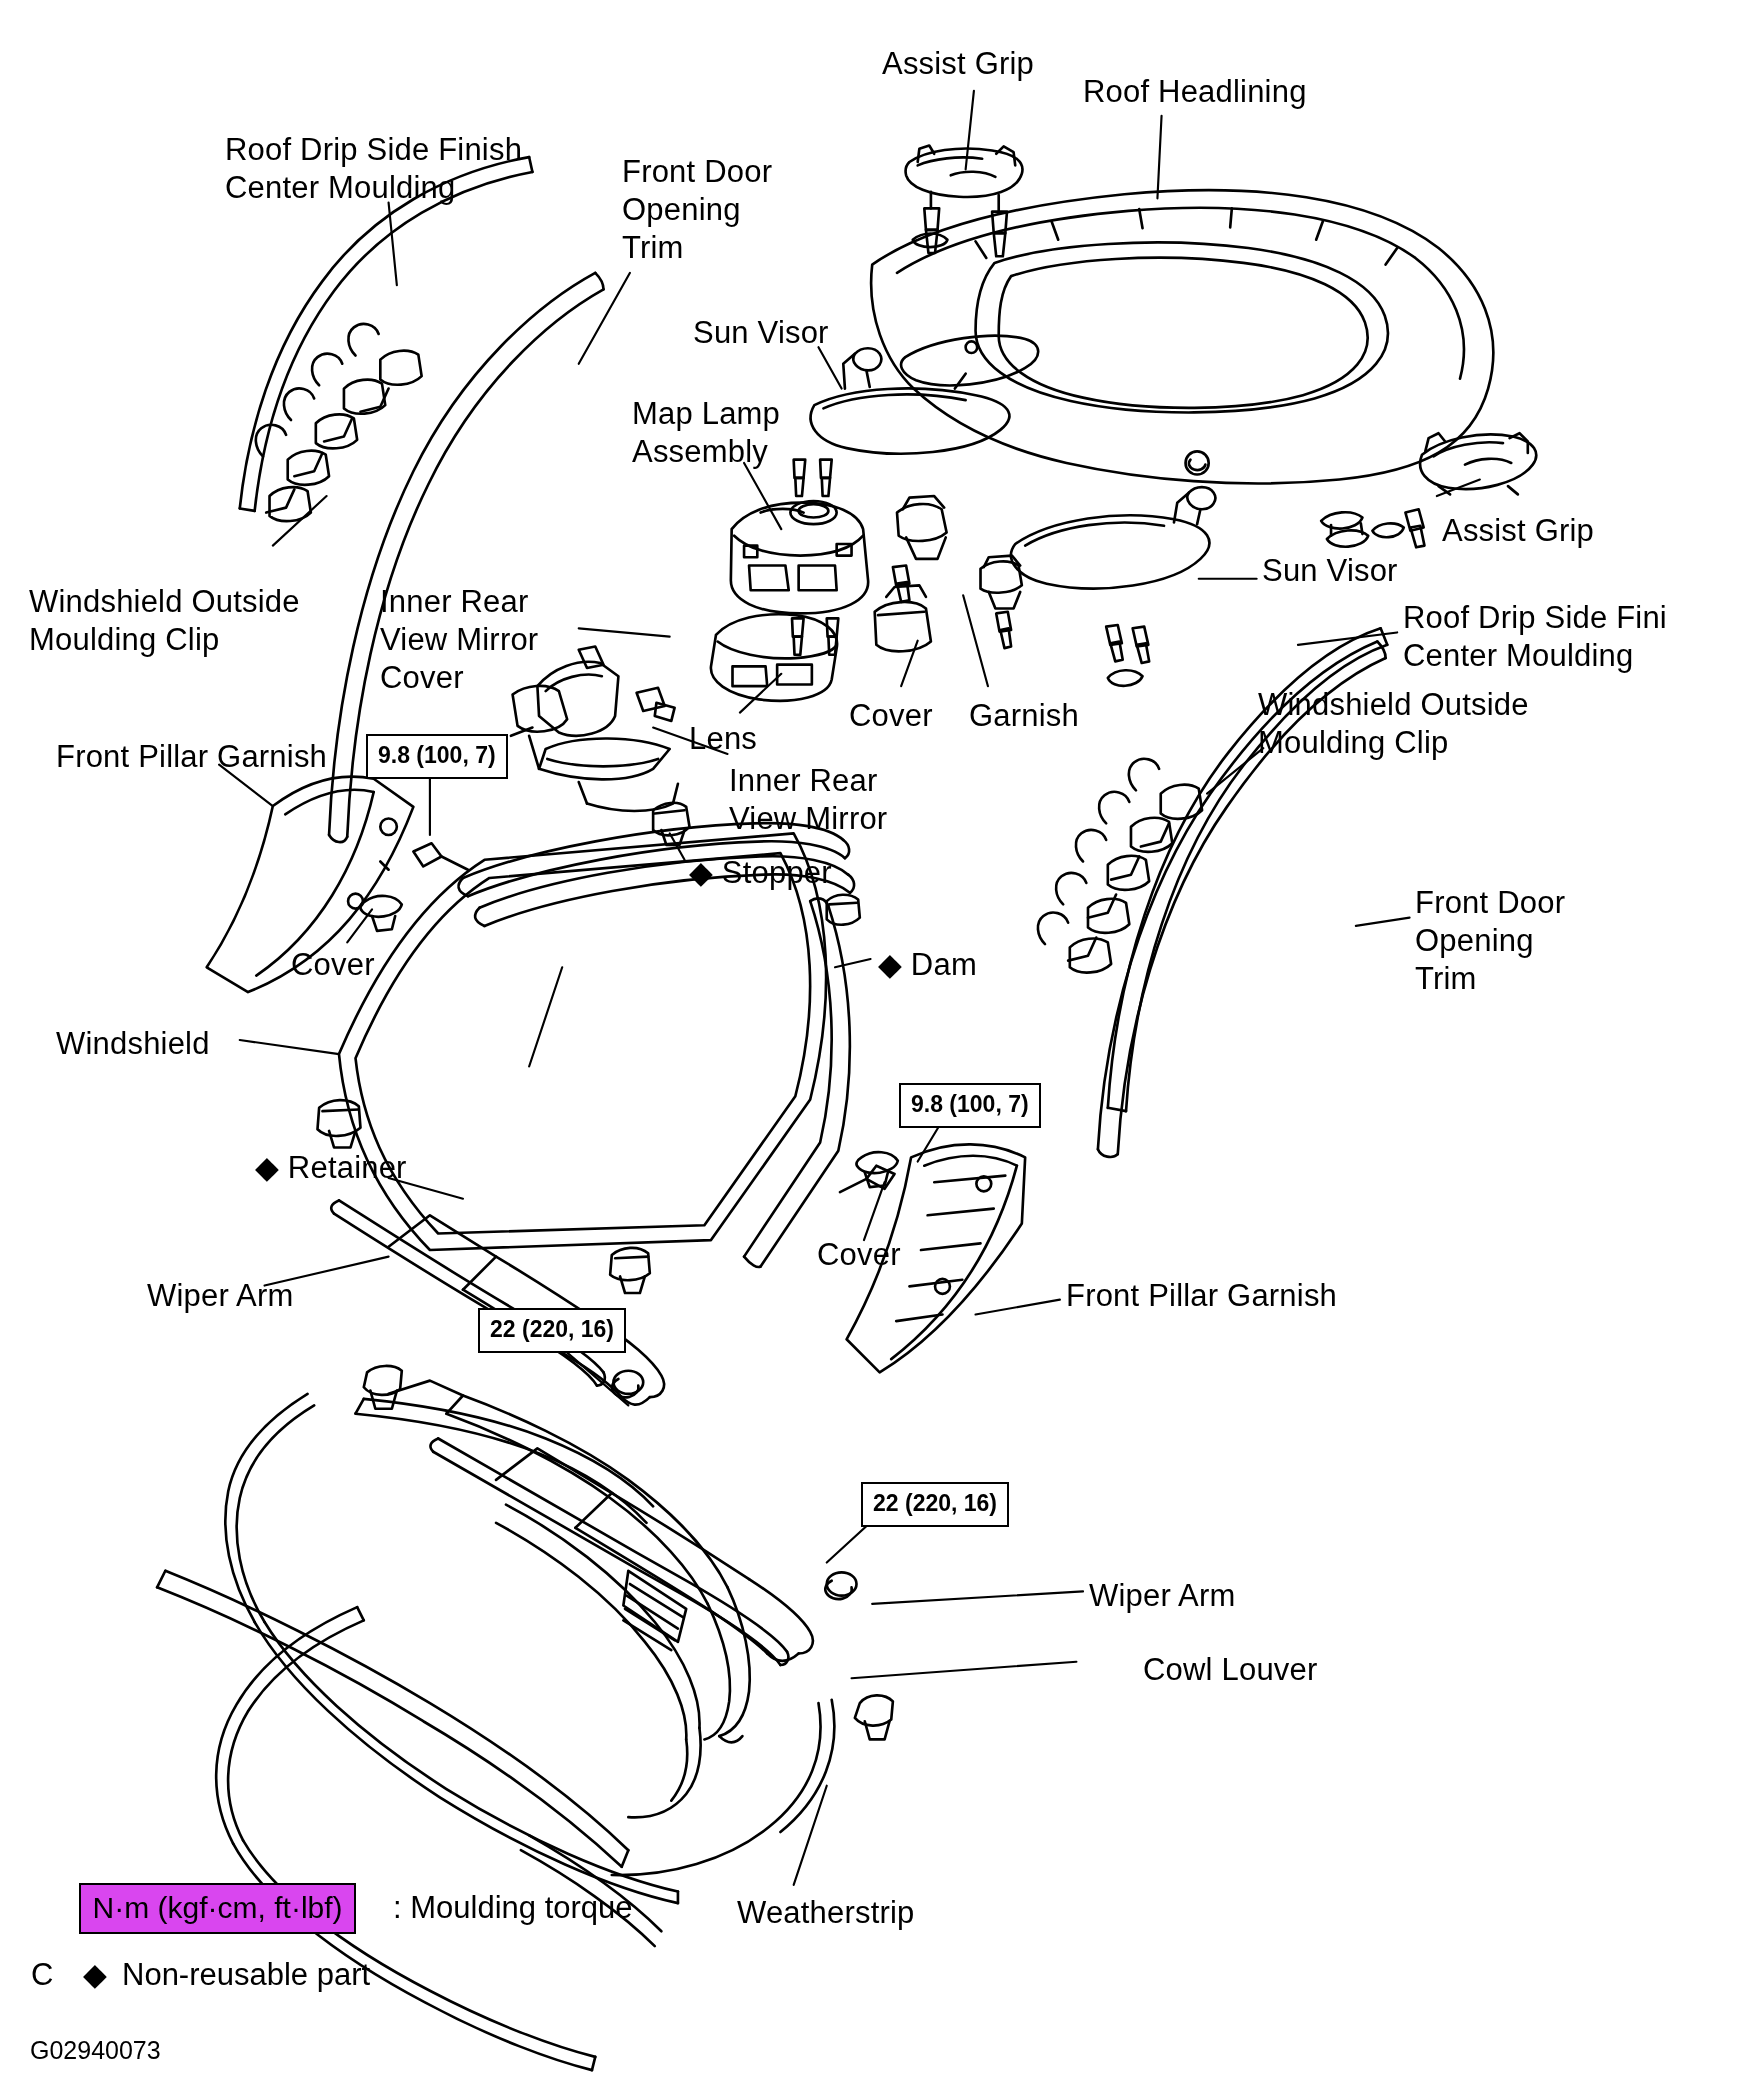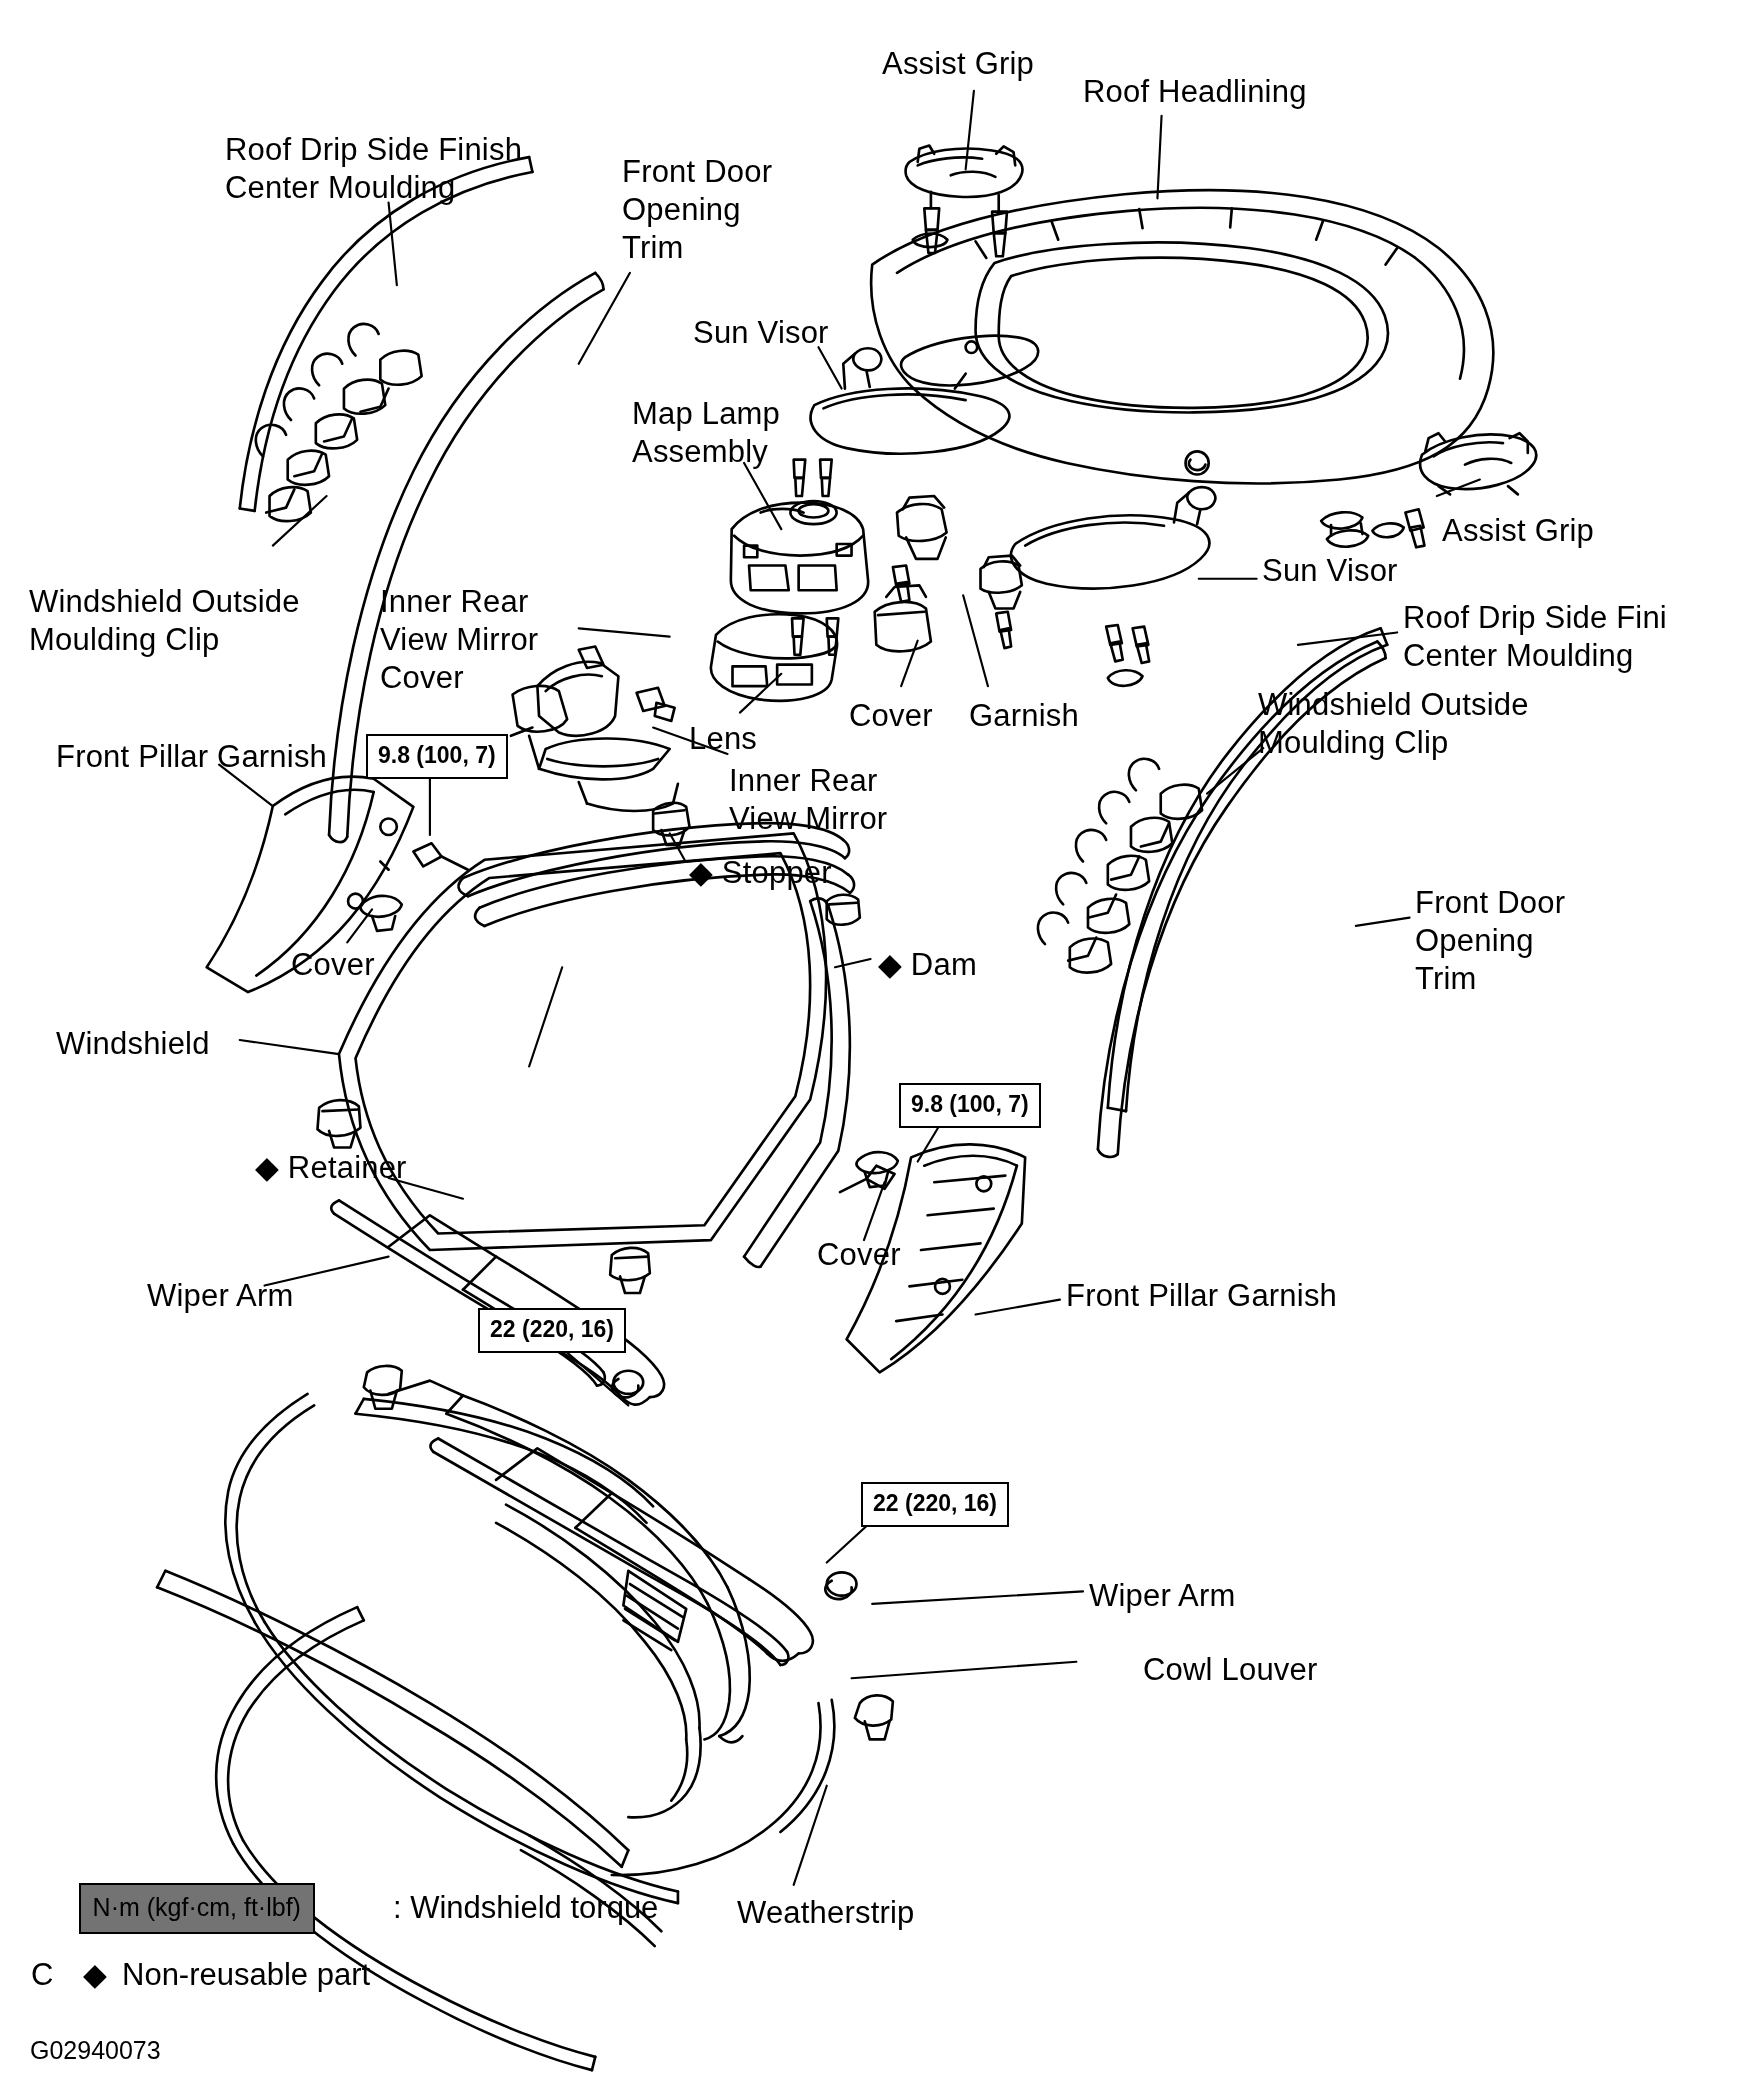--- a/index.html
+++ b/index.html
@@ -40,24 +40,24 @@
     font-size: 23px;
     font-weight: bold;
     line-height: 31px;
     white-space: pre;
     background: #fff;
   }
   .legend-box {
     position: absolute;
     border: 2.5px solid #000;
     padding: 5px 11.6px 6.6px 11.6px;
-    font-size: 25px;
+    font-size: 30px;
     line-height: 35px;
     white-space: pre;
-    background: #737373;
+    background: #d946ef;
     text-align: right;
   }
   .legend-text {
     position: absolute;
     font-size: 31px;
     line-height: 36px;
     white-space: pre;
   }
   .figcode {
     position: absolute;
@@ -522,21 +522,21 @@
   <div class="lbl" style="left:1089px; top:1577px;">Wiper Arm</div>
   <div class="lbl" style="left:1143px; top:1651px;">Cowl Louver</div>
   <div class="lbl" style="left:737px; top:1894px;">Weatherstrip</div>
 
   <div class="torque" style="left:366px; top:734px;">9.8 (100, 7)</div>
   <div class="torque" style="left:899px; top:1083px;">9.8 (100, 7)</div>
   <div class="torque" style="left:478px; top:1308px;">22 (220, 16)</div>
   <div class="torque" style="left:861px; top:1482px;">22 (220, 16)</div>
 
   <div class="legend-box" style="left:79px; top:1883px;">N·m (kgf·cm, ft·lbf)</div>
-  <div class="legend-text" style="left:393px; top:1890px;">: Windshield torque</div>
+  <div class="legend-text" style="left:393px; top:1890px;">: Moulding torque</div>
   <div class="legend-text" style="left:31px; top:1957px;">C</div>
   <div class="legend-text" style="left:83px; top:1957px;">◆</div>
   <div class="legend-text" style="left:122px; top:1957px;">Non-reusable part</div>
 
   <div class="figcode" style="left:30px; top:2035px;">G02940073</div>
 
 </div>
 
 
 </body></html>

